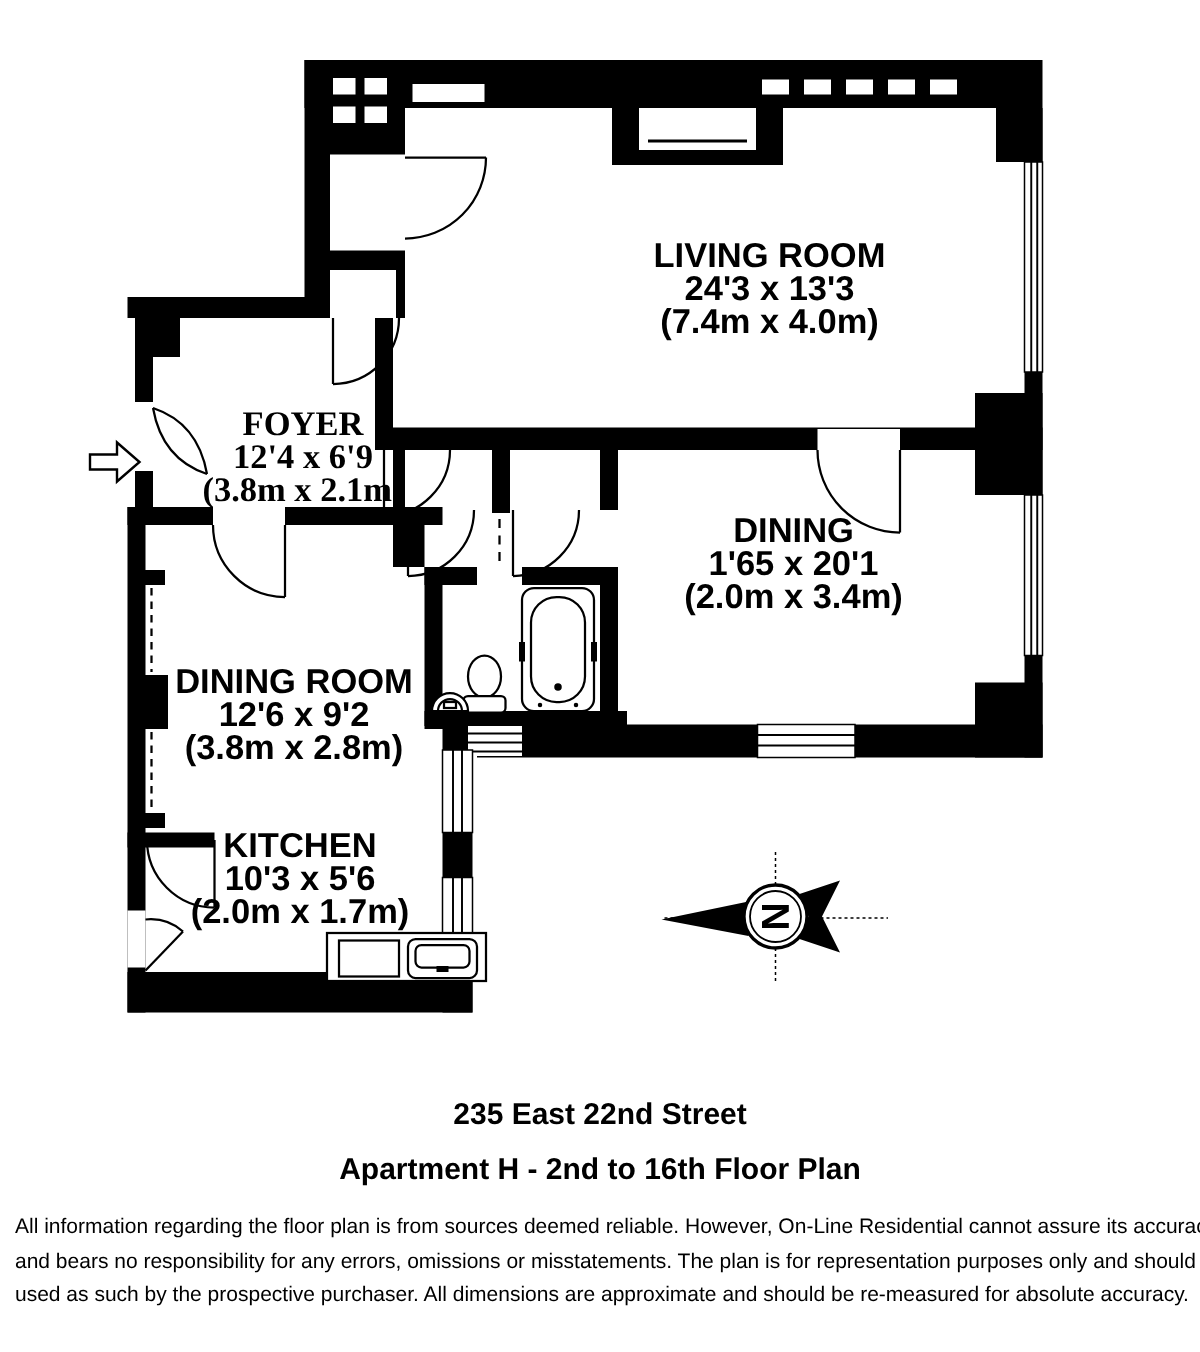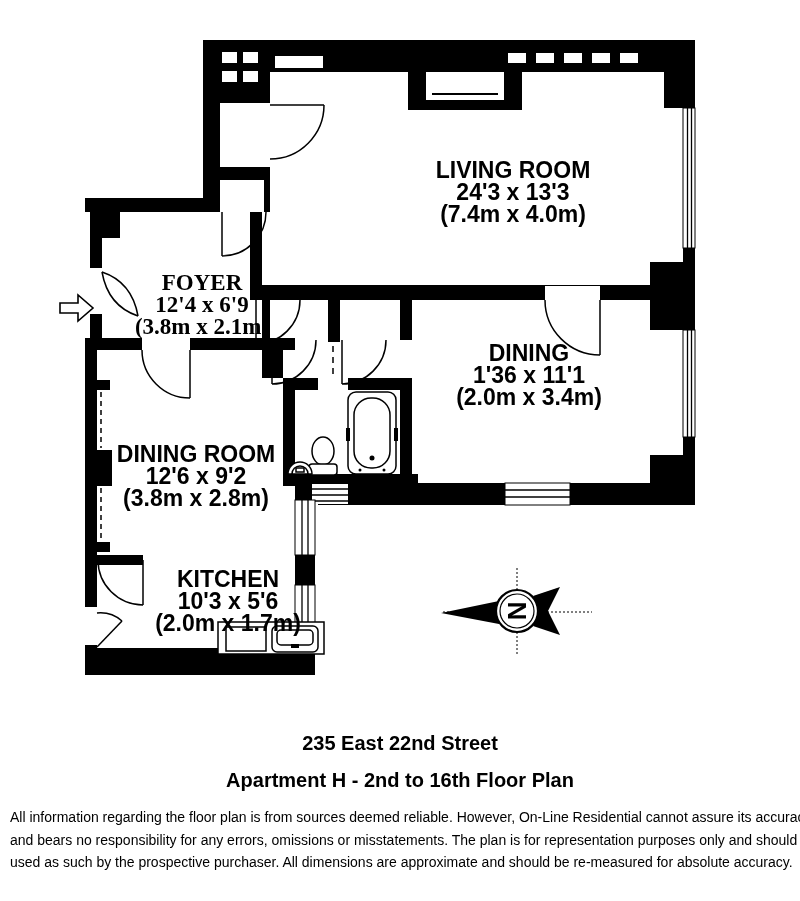--- a/index.html
+++ b/index.html
@@ -210,29 +210,29 @@
     <div>24'3 x 13'3</div>
     <div>(7.4m x 4.0m)</div>
   </div>
   <div class="room-label" style="left:202px;top:272px;font-family:Liberation Serif, serif;">
     <div>FOYER</div>
     <div>12'4 x 6'9</div>
     <div>(3.8m x 2.1m)</div>
   </div>
   <div class="room-label" style="left:529px;top:342px;">
     <div>DINING</div>
-    <div>1'36 x 11'1</div>
+    <div>1'65 x 20'1</div>
     <div>(2.0m x 3.4m)</div>
   </div>
   <div class="room-label" style="left:196px;top:443px;">
     <div>DINING ROOM</div>
     <div>12'6 x 9'2</div>
     <div>(3.8m x 2.8m)</div>
   </div>
-  <div class="room-label" style="left:200px;top:568px;margin-left:28px;">
+  <div class="room-label" style="left:200px;top:552px;">
     <div>KITCHEN</div>
     <div>10'3 x 5'6</div>
     <div>(2.0m x 1.7m)</div>
   </div>
 
   <div class="footer-line" style="left:400px;top:732px;">235 East 22nd Street</div>
   <div class="footer-line" style="left:400px;top:769px;">Apartment H - 2nd to 16th Floor Plan</div>
 
   <div class="disclaimer" style="top:806px;">
     <div>All information regarding the floor plan is from sources deemed reliable.  However, On-Line Residential cannot assure its accuracy</div>

